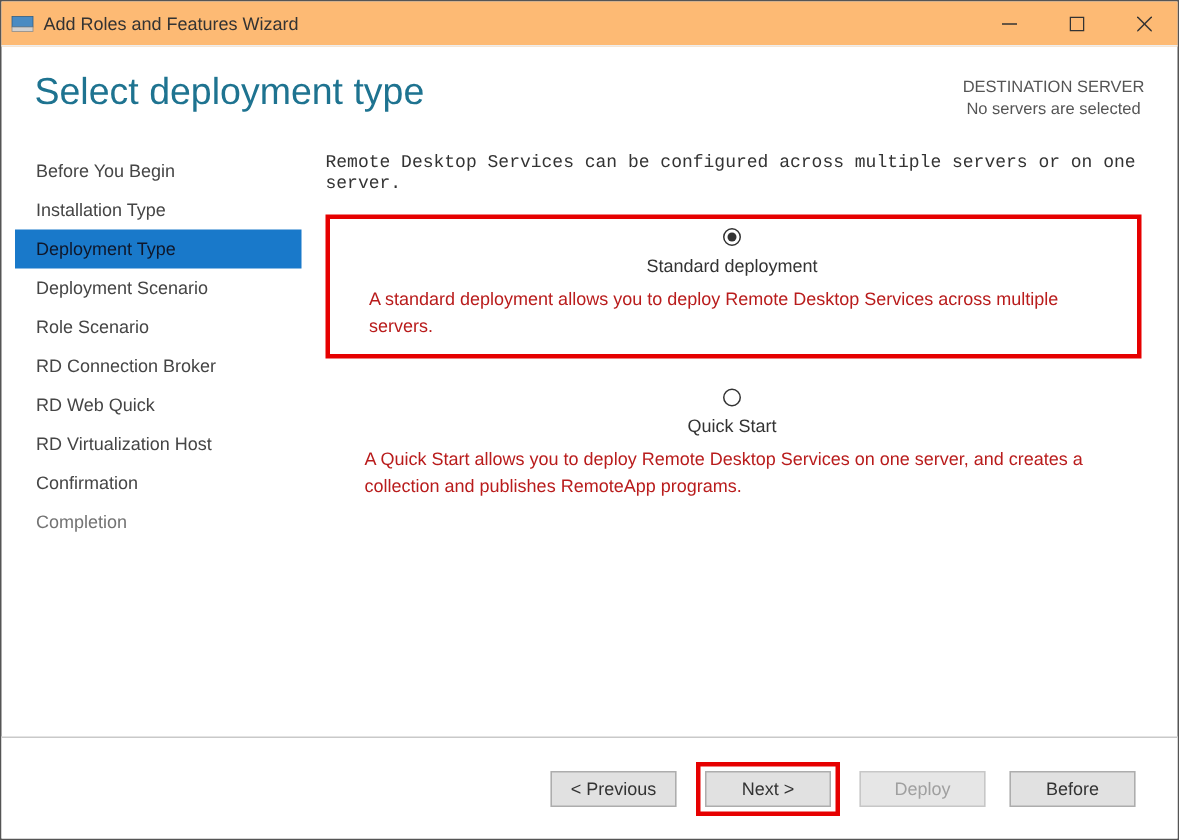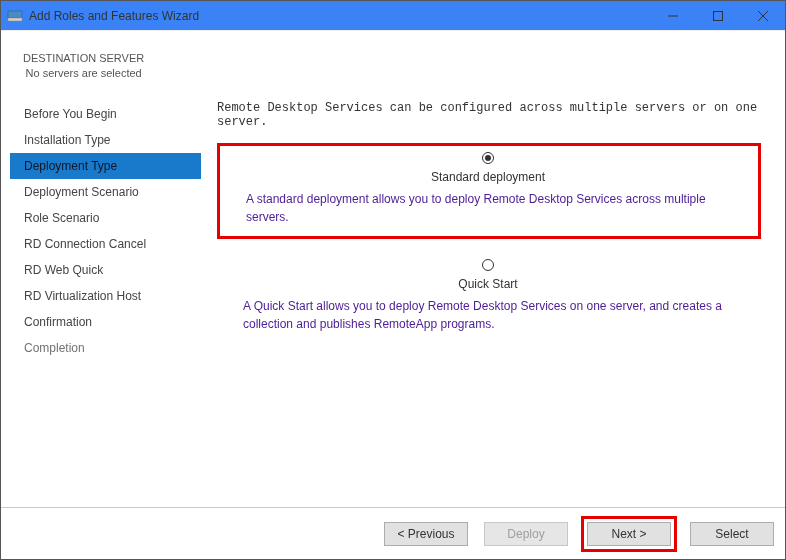--- a/index.html
+++ b/index.html
@@ -18,21 +18,21 @@
     background: #fff;
     display: flex;
     flex-direction: column;
   }
   
   .titlebar {
     height: 30px;
     display: flex;
     align-items: center;
     padding: 0 0 0 6px;
-    background: #3b82f6;
+    background: #fdba74;
     border-bottom: 1px solid #eee;
   }
   .titlebar .app-icon {
     width: 16px; height: 16px;
     margin-right: 6px;
     display: inline-flex;
     align-items: center;
     justify-content: center;
   }
   .titlebar .title {
@@ -141,33 +141,33 @@
     flex-shrink: 0;
   }
   .radio.selected::after {
     content: "";
     width: 6px; height: 6px;
     background: #333;
     border-radius: 50%;
   }
   .option-desc {
     padding-left: 20px;
-    color: #4c1d95;
+    color: #b91c1c;
     line-height: 1.5;
   }
   .option-gap { height: 14px; }
 
   
   .footer {
     border-top: 1px solid #c9c9c9;
-    height: 52px;
+    height: 68px;
     display: flex;
     align-items: center;
     justify-content: flex-end;
-    padding: 0 8px;
+    padding: 0 25px;
     gap: 10px;
     background: #fff;
   }
   .footer-btn {
     min-width: 84px;
     height: 24px;
     font-size: 12px;
     background: #e1e1e1;
     border: 1px solid #adadad;
     color: #333;
@@ -215,35 +215,36 @@
       <div class="win-btn close">
         <svg width="10" height="10" viewBox="0 0 10 10">
             <line x1="0" y1="0" x2="10" y2="10" stroke="#333" stroke-width="1"></line>
             <line x1="10" y1="0" x2="0" y2="10" stroke="#333" stroke-width="1"></line>
           </svg>
       </div>
     </div>
   </div>
 
   <div class="header-row">
+    <div class="page-title">Select deployment type</div>
     <div class="server-info">
       <div>DESTINATION SERVER</div>
       <div>No servers are selected</div>
     </div>
   </div>
 
   <div class="body">
 
     <div class="sidebar">
       <div class="step">Before You Begin</div>
       <div class="step">Installation Type</div>
       <div class="step active">Deployment Type</div>
       <div class="step">Deployment Scenario</div>
       <div class="step">Role Scenario</div>
-      <div class="step">RD Connection Cancel</div>
+      <div class="step">RD Connection Broker</div>
       <div class="step">RD Web Quick</div>
       <div class="step">RD Virtualization Host</div>
       <div class="step">Confirmation</div>
       <div class="step disabled">Completion</div>
     </div>
 
     <div class="main">
       <p class="intro">Remote Desktop Services can be configured across multiple servers or on one server.</p>
 
       <div class="option-group highlighted">
@@ -264,24 +265,24 @@
         <div class="option-desc">A Quick Start allows you to deploy Remote Desktop Services on one server, and creates a collection and publishes RemoteApp programs.</div>
       </div>
     </div>
 
   </div>
 
   <div class="footer">
     <span class="btn-frame">
       <button class="footer-btn">&lt; Previous</button>
     </span>
+    <span class="btn-frame highlighted">
+      <button class="footer-btn">Next &gt;</button>
+    </span>
     <span class="btn-frame">
       <button class="footer-btn" disabled="">Deploy</button>
     </span>
-    <span class="btn-frame highlighted">
-      <button class="footer-btn">Next &gt;</button>
-    </span>
     <span class="btn-frame">
-      <button class="footer-btn">Select</button>
+      <button class="footer-btn">Before</button>
     </span>
   </div>
 
 </div>
 
 </body></html>

